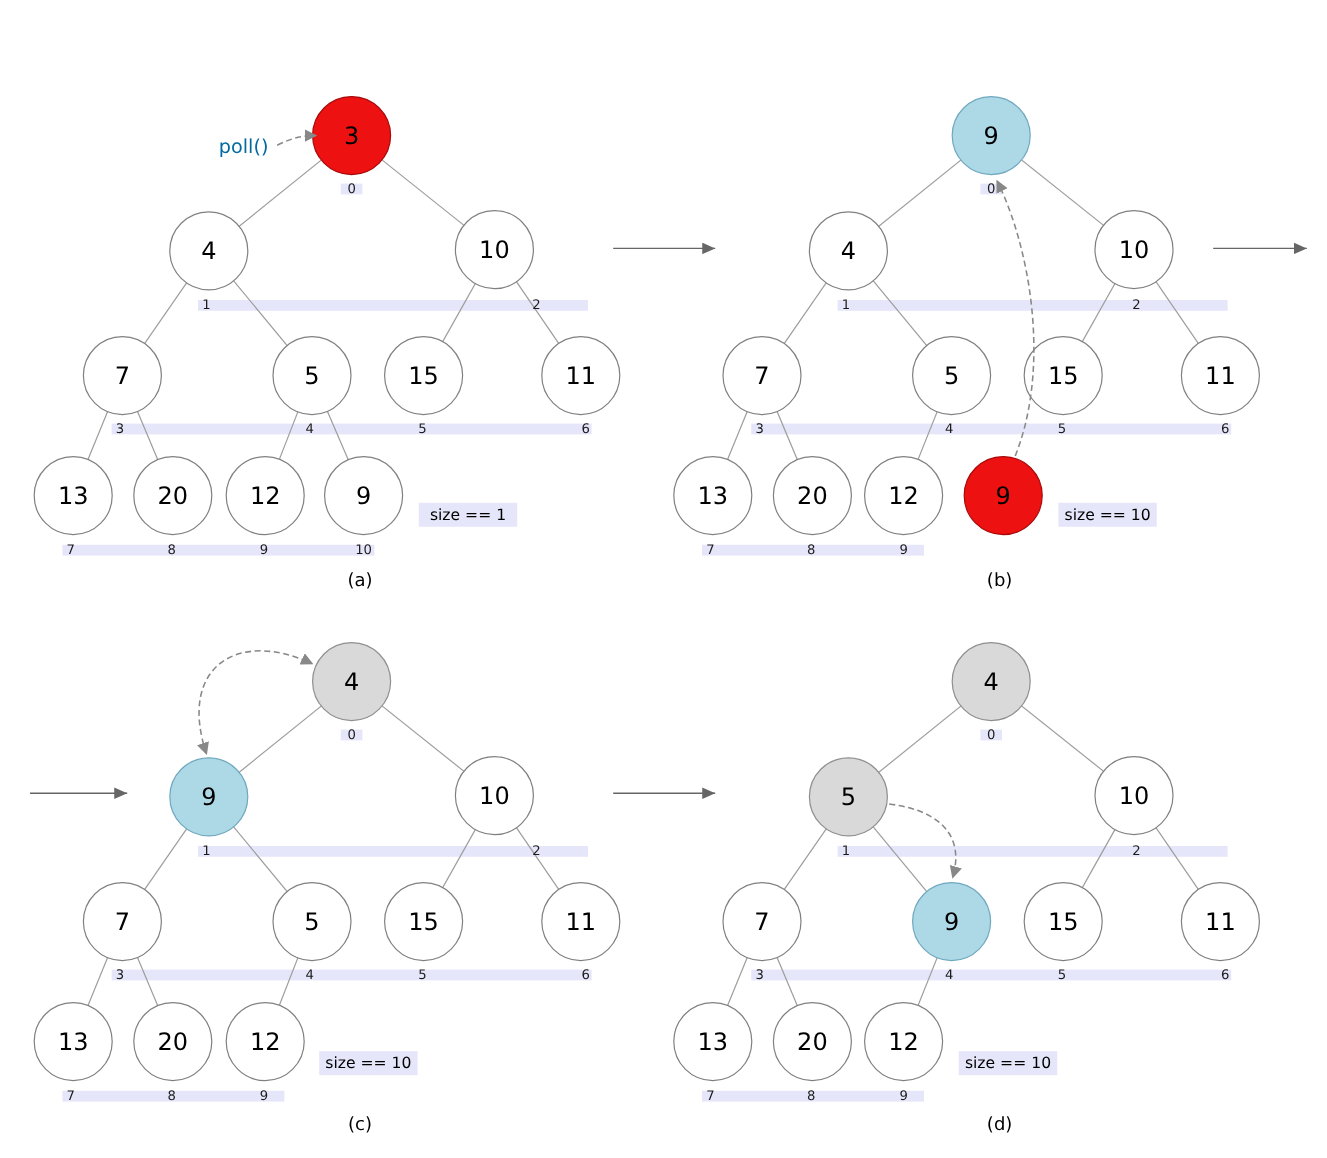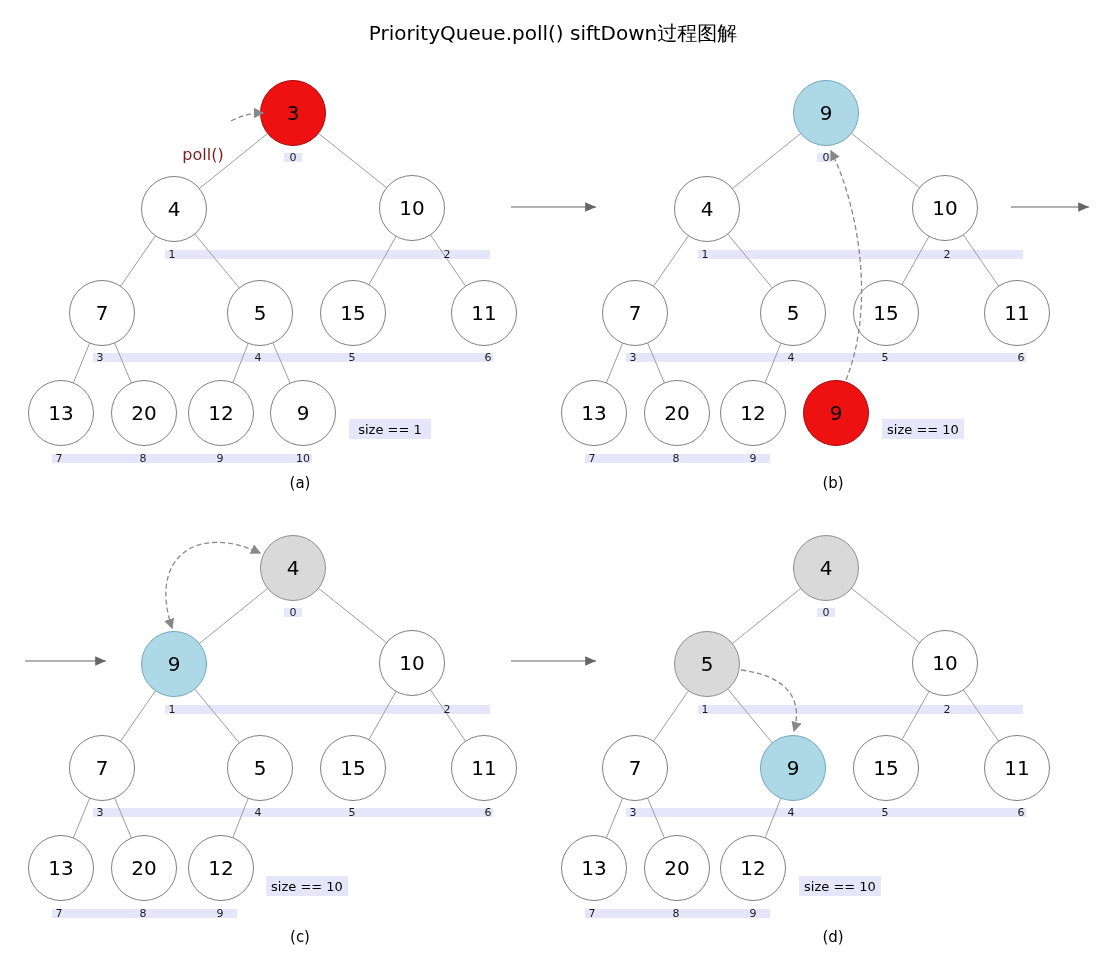--- a/index.html
+++ b/index.html
@@ -20,36 +20,35 @@
 
   .idx { position:absolute; transform:translate(-50%,-50%); font-size:11px;
          color:#1a1a1a; z-index:1; white-space:nowrap; }
 
   .size-badge { position:absolute; width:82px; height:20px; background:#e6e6fa;
                 display:flex; align-items:center; justify-content:center;
                 font-size:13px; color:#000; z-index:1; }
 
   .caption { position:absolute; transform:translate(-50%,-50%); font-size:15px; color:#000; z-index:1; }
 
-  .poll-label { position:absolute; transform:translate(-50%,-50%); color:#7f1d1d;
-                font-size:16px; z-index:4; white-space:nowrap;margin-top:32px; }
+  .poll-label { position:absolute; transform:translate(-50%,-50%); color:#0369a1;
+                font-size:16px; z-index:4; white-space:nowrap; }
 
   svg.layer { position:absolute; left:0; top:0; z-index:1; }
   svg.layer.top { z-index:3; pointer-events:none; }
 
   .edge { stroke:#9d9d9d; stroke-width:1; }
   .flow { stroke:#666; stroke-width:1.2; }
   .dash { stroke:#888; stroke-width:1.3; fill:none; stroke-dasharray:5,3; }
 </style>
 </head>
 <body>
 
 <div class="stage">
 
-  <div class="title">PriorityQueue.poll() siftDown过程图解</div>
 
   <svg class="layer" width="1106" height="965">
     <defs>
       <marker id="arrow" markerWidth="10" markerHeight="8" refX="9" refY="4" orient="auto">
         <path d="M0,0 L9,4 L0,8 z" fill="#666"></path>
       </marker>
     </defs>
 
     <g class="edge">
       <line x1="293" y1="113" x2="174" y2="209"></line>

